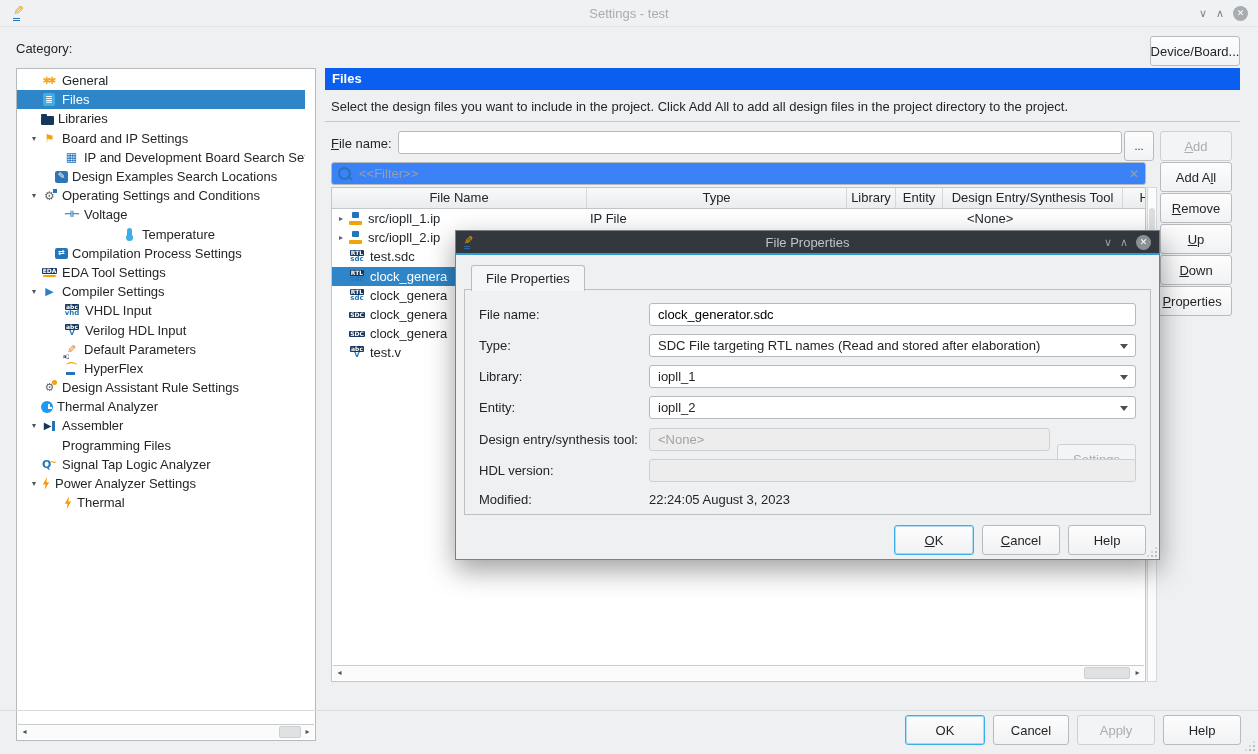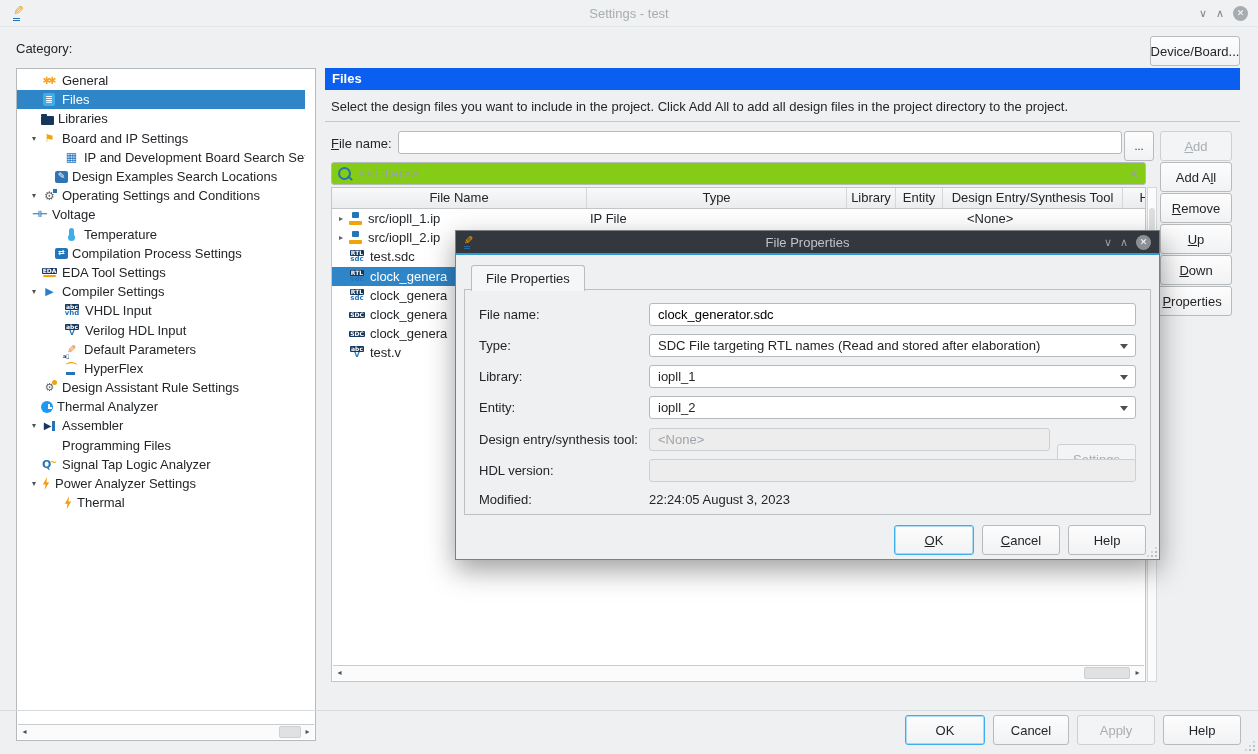--- a/index.html
+++ b/index.html
@@ -90,21 +90,21 @@
   .files-header{position:absolute;left:325px;top:68px;width:915px;height:22px;background:#0b5ff0;
                 color:#fff;font-weight:bold;line-height:22px;padding-left:7px;box-sizing:border-box}
   .description{position:absolute;left:331px;top:99px;width:900px}
   .divider{position:absolute;left:325px;top:121px;width:915px;height:1px;background:#c6c9cb}
   .fn-label{position:absolute;left:331px;top:136px}
   .mn{text-decoration:underline}
   .fn-input{position:absolute;left:398px;top:131px;width:724px;height:23px;box-sizing:border-box;
             border:1px solid #b6babc;border-radius:3px;background:#fff;font:13px "Liberation Sans",sans-serif;padding:0 6px;outline:none}
   .browse-btn{position:absolute;left:1124px;top:131px;width:22px;height:23px;font-size:11px}
   .filter-box{position:absolute;left:331px;top:162px;width:815px;height:23px;box-sizing:border-box;
-              border:1px solid #b6babc;border-radius:3px;background:#84cc16;display:flex;align-items:center;padding:0 6px}
+              border:1px solid #b6babc;border-radius:3px;background:#3b82f6;display:flex;align-items:center;padding:0 6px}
   .mag{flex:none;position:relative;width:9px;height:9px;border:2px solid #2574b9;border-radius:50%;margin-right:6px}
   .mag::after{content:"";position:absolute;left:7px;top:8px;width:6px;height:2px;background:#2574b9;transform:rotate(45deg)}
   .filter-input{flex:1;border:none;outline:none;font:13px "Liberation Sans",sans-serif;color:#232629;background:transparent}
   .filter-input::placeholder{color:#9aa0a5}
   .clear-x{flex:none;color:#9aa0a5;font-size:12px}
   .clear-x::before{content:"\2715"}
   
   .table{position:absolute;left:331px;top:187px;width:815px;height:495px;background:#fff;
          border:1px solid #c4c7c9;box-sizing:border-box;overflow:hidden}
   .thead{display:flex;height:20px;border-bottom:1px solid #c4c7c9;background:linear-gradient(#f8f9f9,#ebeced)}
@@ -206,26 +206,26 @@
       <div class="tree-item" style="padding-left: 24px;">
         <span class="tree-arrow"></span>
         <span class="ic  ic-design-ex"></span>
         <span>Design Examples Search Locations</span>
       </div>
       <div class="tree-item" style="padding-left: 10px;">
         <span class="tree-arrow">▾</span>
         <span class="ic  ic-operating"></span>
         <span>Operating Settings and Conditions</span>
       </div>
-      <div class="tree-item" style="">
+      <div class="tree-item" style="padding-left: 32px;">
         <span class="tree-arrow"></span>
         <span class="ic  ic-voltage"></span>
         <span>Voltage</span>
       </div>
-      <div class="tree-item" style="padding-left: 32px;">
+      <div class="tree-item" style=" justify-content: center;">
         <span class="tree-arrow"></span>
         <span class="ic  ic-temperature"></span>
         <span>Temperature</span>
       </div>
       <div class="tree-item" style="padding-left: 24px;">
         <span class="tree-arrow"></span>
         <span class="ic  ic-compilation"></span>
         <span>Compilation Process Settings</span>
       </div>
       <div class="tree-item" style="padding-left: 10px;">

